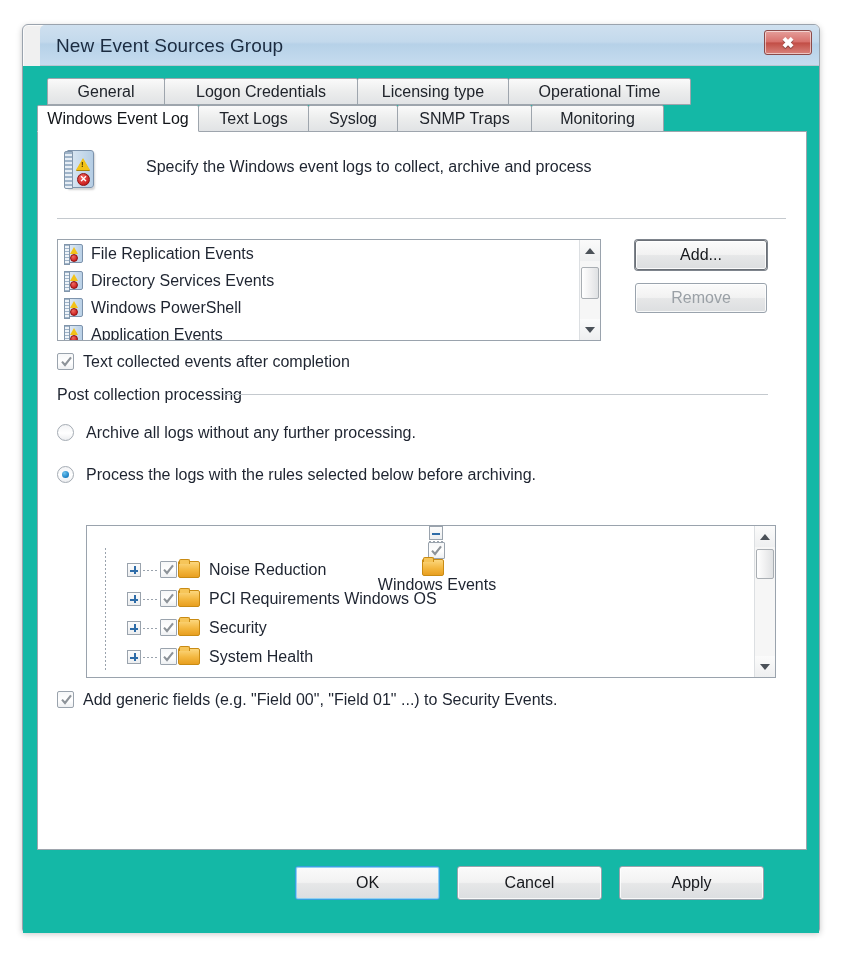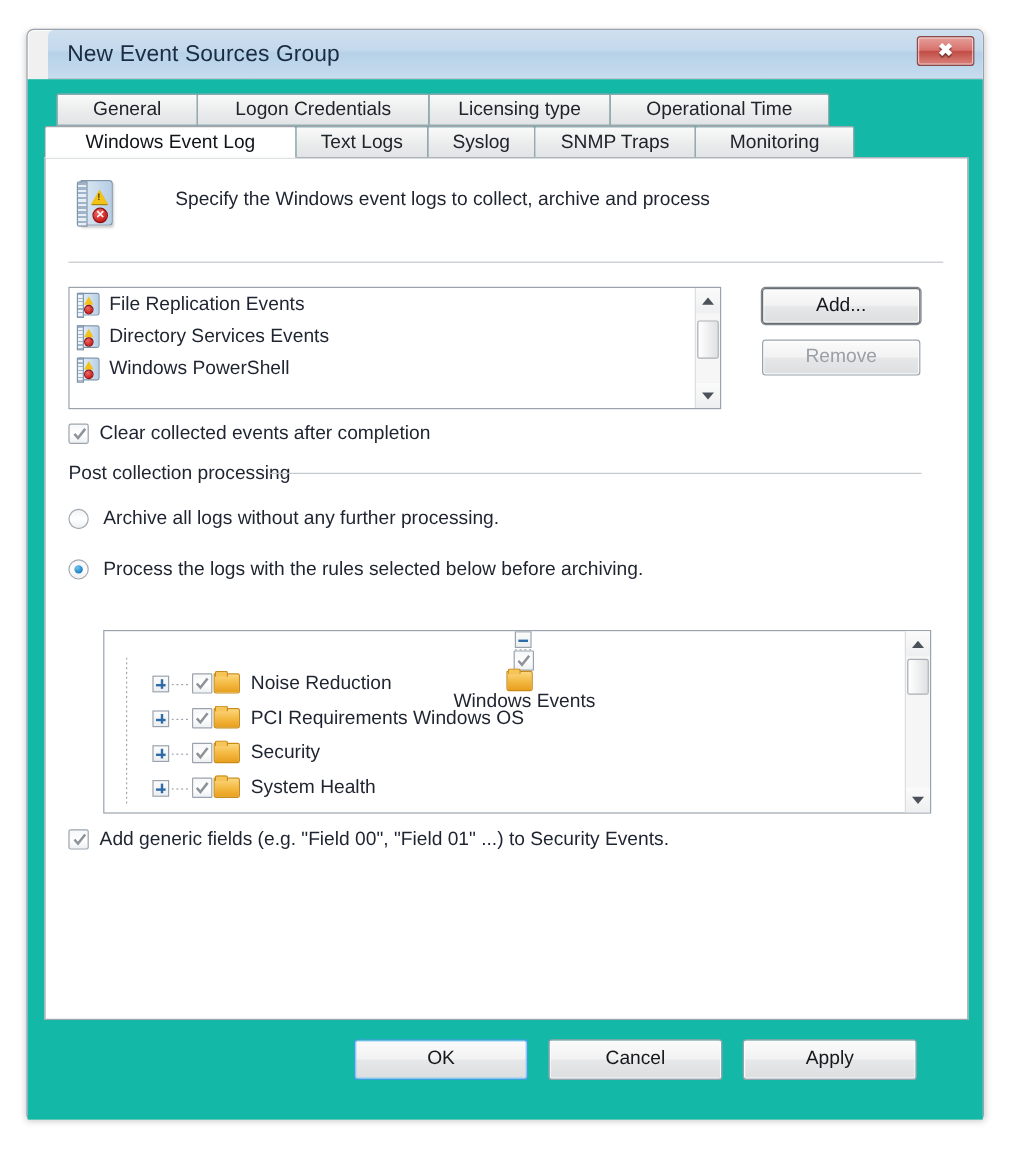--- a/index.html
+++ b/index.html
@@ -446,21 +446,21 @@
           </div>
           <div class="tab" style="width:152px">
             <span>Licensing type</span>
           </div>
           <div class="tab" style="width:183px">
             <span>Operational Time</span>
           </div>
         </div>
 
         <div class="tabrow row2">
-          <div class="tab selected" style="width:210px">
+          <div class="tab selected" style="width:162px">
             <span>Windows Event Log</span>
           </div>
           <div class="tab" style="width:111px">
             <span>Text Logs</span>
           </div>
           <div class="tab" style="width:90px">
             <span>Syslog</span>
           </div>
           <div class="tab" style="width:135px">
             <span>SNMP Traps</span>
@@ -498,20 +498,27 @@
                   <i class="e"></i>
                 </span>
               <span>Directory Services Events</span>
             </div>
             <div class="listrow">
               <span class="logicon">
                   <i class="w"></i>
                   <i class="e"></i>
                 </span>
               <span>Windows PowerShell</span>
+            </div>
+            <div class="listrow">
+              <span class="logicon">
+                  <i class="w"></i>
+                  <i class="e"></i>
+                </span>
+              <span>Application Events</span>
             </div>
 
             <div class="vscroll">
               <div class="sb-arrow">
                   <i class="tri-up"></i>
                 </div>
               <div class="sb-track">
                 <div class="sb-thumb" style="top:6px; height:32px;"></div>
               </div>
               <div class="sb-arrow">
@@ -525,21 +532,21 @@
           </div>
           <div class="btn disabled" style="left:597px; top:151px; width:132px; height:30px;">
             <span>Remove</span>
           </div>
 
           <div class="cb grey" style="left:19px; top:221px;">
             <svg width="15" height="15" viewBox="0 0 15 15">
               <path d="M3 7.6 L6 11 L12 3.4" fill="none" stroke="#2e6ca8" stroke-width="2.1"></path>
             </svg>
           </div>
-          <div class="lbl" style="left:45px; top:221px;">Clear collected events after completion</div>
+          <div class="lbl" style="left:45px; top:221px;">Text collected events after completion</div>
 
           <div class="lbl" style="left:19px; top:254px;">Post collection processing</div>
           <div class="group-rule" style="left:186px; top:262px; width:544px;"></div>
 
           <div class="rb" style="left:19px; top:292px;"></div>
           <div class="lbl" style="left:48px; top:292px;">Archive all logs without any further processing.</div>
 
           <div class="rb on" style="left:19px; top:334px;"></div>
           <div class="lbl" style="left:48px; top:334px;">Process the logs with the rules selected below before archiving.</div>
 

